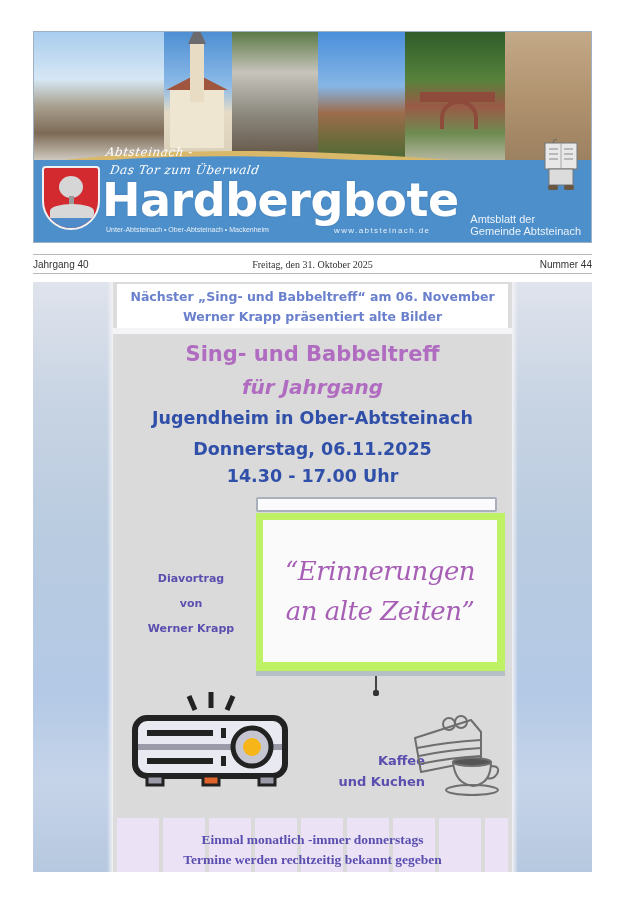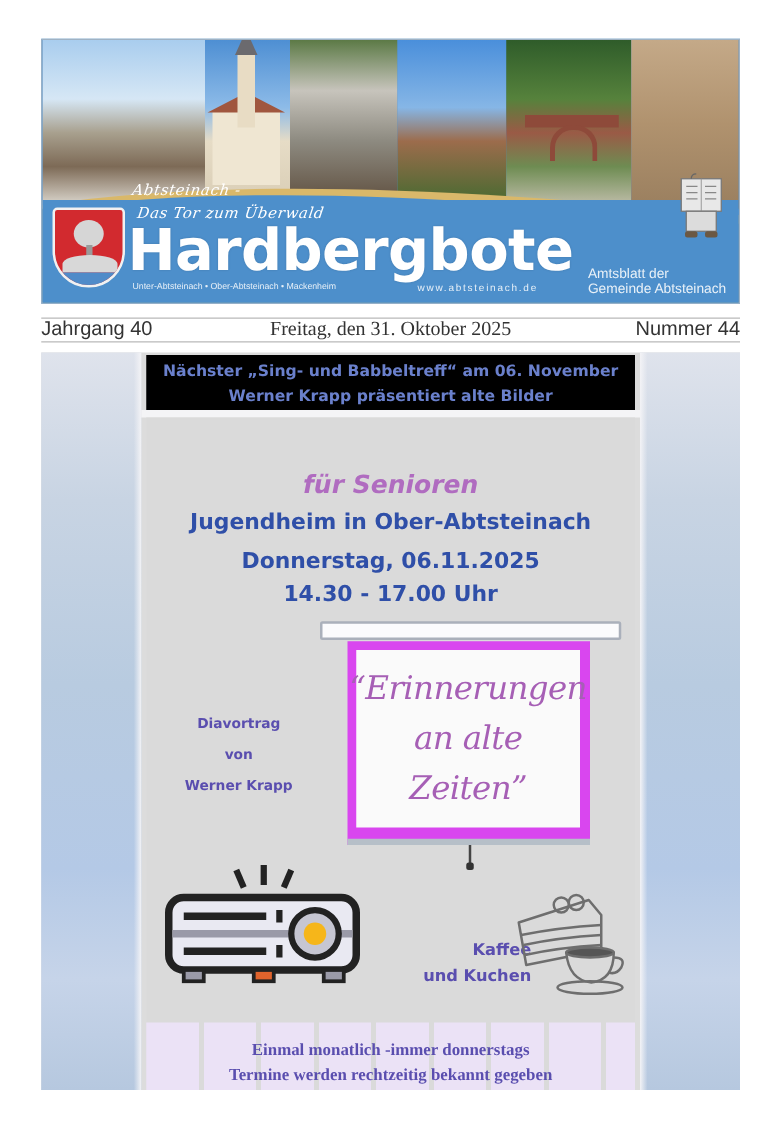--- a/index.html
+++ b/index.html
@@ -34,45 +34,45 @@
   .slogan { position:absolute; color:#ffffff; font-family:"DejaVu Serif", serif; font-style:italic; font-size:12px; letter-spacing:0.5px; transform:skewX(-8deg); }
   .slogan-1 { left:72px; top:113px; }
   .slogan-2 { left:76px; top:131px; }
   .title { position:absolute; left:68px; top:145px; color:#ffffff; font-family:"DejaVu Sans", sans-serif; font-weight:bold; font-size:46px; letter-spacing:-0.5px; line-height:46px; text-shadow:0 0 2px rgba(0,0,0,0.15); }
   .subline { position:absolute; left:72px; top:194px; color:#e7f0f8; font-size:7px; }
   .website { position:absolute; left:300px; top:194px; color:#e7f0f8; font-size:8px; letter-spacing:1.4px; }
   .amtsblatt { position:absolute; right:10px; top:181px; color:#e9f1f8; font-size:11px; text-align:left; line-height:12px; }
   .mascot { position:absolute; left:505px; top:105px; width:44px; height:60px; }
 
   
-  .issue-line { position:absolute; left:33px; top:254px; width:559px; height:20px; border-top:1px solid #b9b9b9; border-bottom:1px solid #b9b9b9; box-sizing:border-box; display:flex; align-items:center; justify-content:space-between; font-size:16px; color:#333333; }
+  .issue-line { position:absolute; left:33px; top:254px; width:559px; height:20px; border-top:1px solid #b9b9b9; border-bottom:1px solid #b9b9b9; box-sizing:border-box; display:flex; align-items:center; justify-content:space-between; font-size:10px; color:#333333; }
   .issue-center { position:absolute; left:0; right:0; text-align:center;font-family:Liberation Serif, serif; }
 
   
   .poster { position:absolute; left:33px; top:282px; width:559px; height:590px; background:#dcdcdc; }
   .side { position:absolute; top:0; height:590px; width:80px; background:linear-gradient(180deg,#dfe3ec 0%,#c8d4e3 20%,#b8cbe0 45%,#b4c9e6 70%,#c6d4e9 85%,#b6c8df 100%); }
   .side-left { left:0; }
   .side-right { right:0; }
   .side-left:after, .side-right:after { content:""; position:absolute; top:0; width:6px; height:100%; }
   .side-left:after { right:0; background:linear-gradient(90deg,rgba(255,255,255,0),#f3f3f6); }
   .side-right:after { left:0; background:linear-gradient(90deg,#f3f3f6,rgba(255,255,255,0)); }
 
-  .top-panel { position:absolute; left:84px; top:2px; width:391px; height:44px; background:#000000; text-align:center; color:#6a80cc; font-family:"DejaVu Sans", sans-serif; font-weight:bold; font-size:12.5px; line-height:20px; padding-top:3px; box-sizing:border-box; }
+  .top-panel { position:absolute; left:84px; top:2px; width:391px; height:44px; background:#ffffff; text-align:center; color:#6a80cc; font-family:"DejaVu Sans", sans-serif; font-weight:bold; font-size:12.5px; line-height:20px; padding-top:3px; box-sizing:border-box; }
   .divider-band { position:absolute; left:80px; top:46px; width:399px; height:6px; background:#f4f4f6; }
 
   .main-panel { position:absolute; left:84px; top:52px; width:391px; height:538px; background:#dadada; }
   .h-line { position:absolute; left:0; width:100%; text-align:center; font-family:"DejaVu Sans", sans-serif; font-weight:bold; }
   .h1 { top:8px; font-size:21px; color:#b06cc0; }
   .h2 { top:41px; font-size:20px; color:#b06cc0; font-style:italic; }
   .h3 { top:74px; font-size:17.5px; color:#2f4fa8; }
   .h4 { top:105px; font-size:17.5px; color:#2f4fa8; }
   .h5 { top:132px; font-size:17.5px; color:#2f4fa8; }
 
   .screen-roll { position:absolute; left:139px; top:163px; width:241px; height:15px; background:#fbfbfd; border:2px solid #aab0bb; border-radius:2px; box-sizing:border-box; }
-  .screen { position:absolute; left:161px; top:179px; width:194px; height:163px; background:#d946ef; border-bottom:5px solid #b6bfc8; box-sizing:border-box; padding:7px 8px 9px 7px; }
+  .screen { position:absolute; left:139px; top:179px; width:249px; height:163px; background:#bef264; border-bottom:5px solid #b6bfc8; box-sizing:border-box; padding:7px 8px 9px 7px; }
   .screen-inner { width:100%; height:100%; background:#fafafa; display:flex; flex-direction:column; align-items:center; justify-content:center; color:#a65fb5; font-family:"DejaVu Serif", serif; font-style:italic; font-size:26px; line-height:40px; letter-spacing:-0.5px; text-align:center; }
   .screen-cord { position:absolute; left:258px; top:342px; width:2px; height:16px; background:#444; }
   .screen-cord:after { content:""; position:absolute; left:-2px; top:14px; width:6px; height:6px; background:#333; border-radius:2px; }
 
   .dia { position:absolute; left:6px; top:232px; width:136px; text-align:center; color:#5a4eaf; font-family:"DejaVu Sans", sans-serif; font-weight:bold; font-size:11px; line-height:25px; }
 
   .projector { position:absolute; left:14px; top:354px; width:160px; height:100px; }
   .cake { position:absolute; left:290px; top:376px; width:98px; height:88px; }
   .kaffee { position:absolute; left:208px; top:416px; width:100px; text-align:right; color:#5a4eaf; font-family:"DejaVu Sans", sans-serif; font-weight:bold; font-size:13px; line-height:21px; }
 
@@ -146,21 +146,22 @@
   <div class="side side-left"></div>
   <div class="side side-right"></div>
 
   <div class="top-panel">
     <div>Nächster „Sing- und Babbeltreff“ am 06. November</div>
     <div>Werner Krapp präsentiert alte Bilder</div>
   </div>
   <div class="divider-band"></div>
 
   <div class="main-panel">
-    <div class="h-line h2">für Senioren</div>
+    <div class="h-line h1">Sing- und Babbeltreff</div>
+    <div class="h-line h2">für Jahrgang</div>
     <div class="h-line h3">Jugendheim in Ober-Abtsteinach</div>
     <div class="h-line h4">Donnerstag, 06.11.2025</div>
     <div class="h-line h5">14.30 - 17.00 Uhr</div>
 
     <div class="screen-roll"></div>
     <div class="screen">
       <div class="screen-inner">
         <div>“Erinnerungen</div>
         <div>an alte Zeiten”</div>
       </div>

